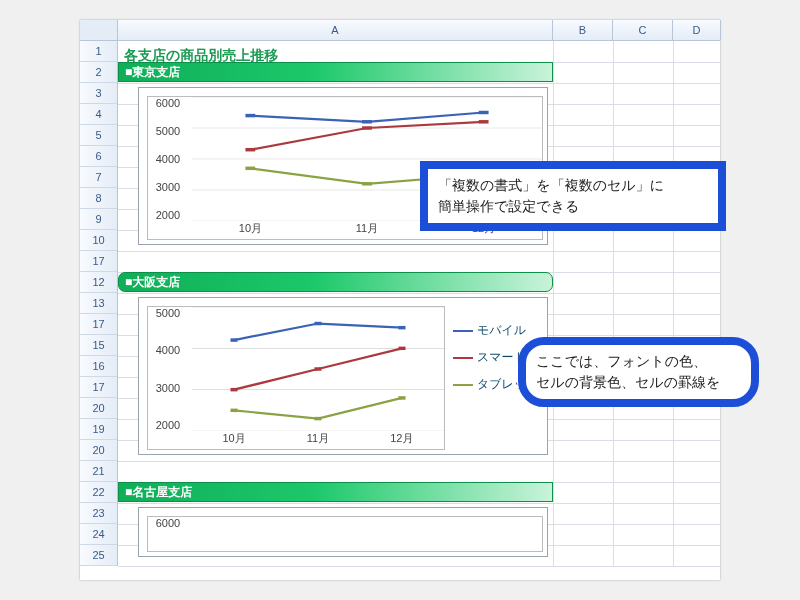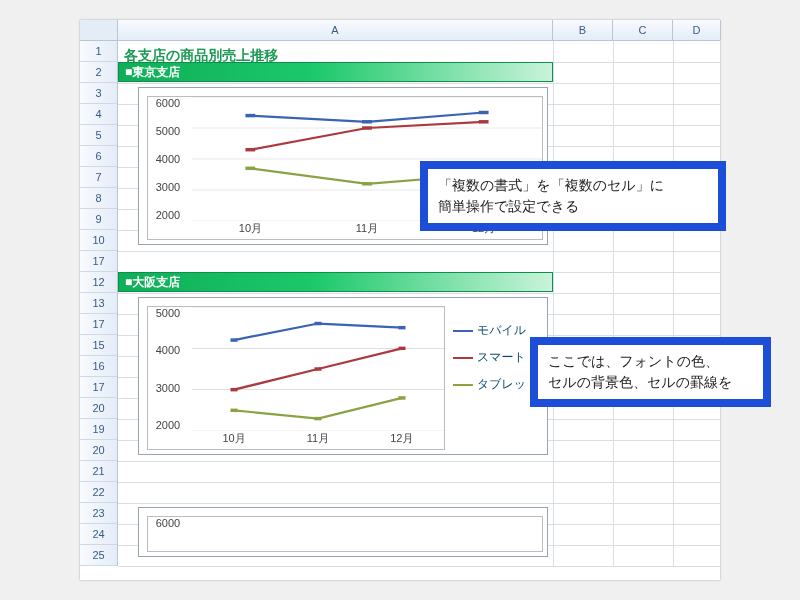--- a/index.html
+++ b/index.html
@@ -304,21 +304,21 @@
                   </svg></div>
               <div class="xlabels">
                   <div>10月</div>
                   <div>11月</div>
                   <div>12月</div>
                 </div>
             </div>
           </div>
         </div>
 
-        <div class="branch-header" style="top:231px;">
+        <div class="branch-header" style="top:231px;border-radius:7px;">
           <span>■大阪支店</span>
         </div>
         <div class="chart-box" id="chart1" style="top:256px; height:158px;">
           <div class="chart-inner">
             <div class="plot-area">
               <div class="ylabels">
                   <div>5000</div>
                   <div>4000</div>
                   <div>3000</div>
                   <div>2000</div>
@@ -357,20 +357,23 @@
                   <span>スマート</span>
                 </div>
                 <div class="legend-item">
                   <div class="legend-line" style="border-color: rgb(138, 162, 68);"></div>
                   <span>タブレット</span>
                 </div>
               </div>
           </div>
         </div>
 
+        <div class="branch-header" style="top:441px;">
+          <span>■名古屋支店</span>
+        </div>
         <div class="chart-box" id="chart2" style="top:466px; height:50px;">
           <div class="chart-inner">
             <div class="plot-area">
               <div class="ylabels">
                   <div>6000</div>
                 </div>
               <div class="plot-canvas"><svg></svg></div>
               <div class="xlabels"></div>
             </div>
           </div>
@@ -385,21 +388,21 @@
           <line x1="376" y1="140" x2="315" y2="30" stroke="#d42020" stroke-width="2" marker-end="url(#ah)"></line>
           <line x1="376" y1="158" x2="255" y2="238" stroke="#d42020" stroke-width="2" marker-end="url(#ah)"></line>
           <line x1="376" y1="180" x2="275" y2="446" stroke="#d42020" stroke-width="2" marker-end="url(#ah)"></line>
         </svg>
 
         <div class="callout" style="left:302px; top:120px; width:270px;">
           <div>「複数の書式」を「複数のセル」に</div>
           <div>簡単操作で設定できる</div>
         </div>
 
-        <div class="callout" style="left:412px; top:296px; width:205px;">
+        <div class="callout" style="left:400px; top:296px; width:205px;border-radius:26px;">
           <div>ここでは、フォントの色、</div>
           <div>セルの背景色、セルの罫線を</div>
         </div>
 
       </div>
     </div>
   </div>
 </div>
 
 </body></html>

